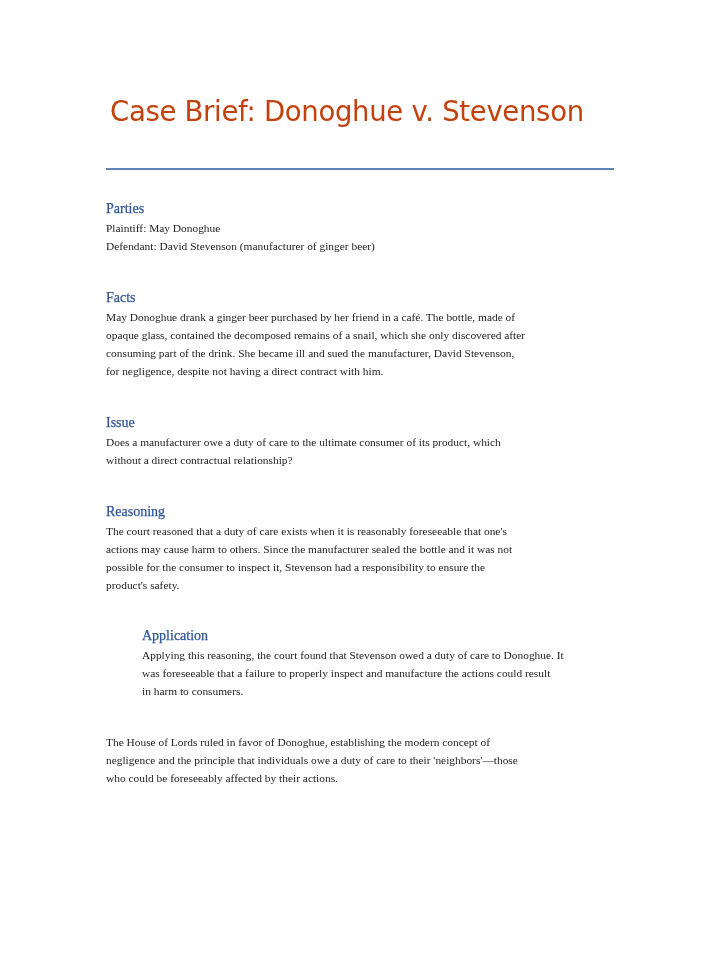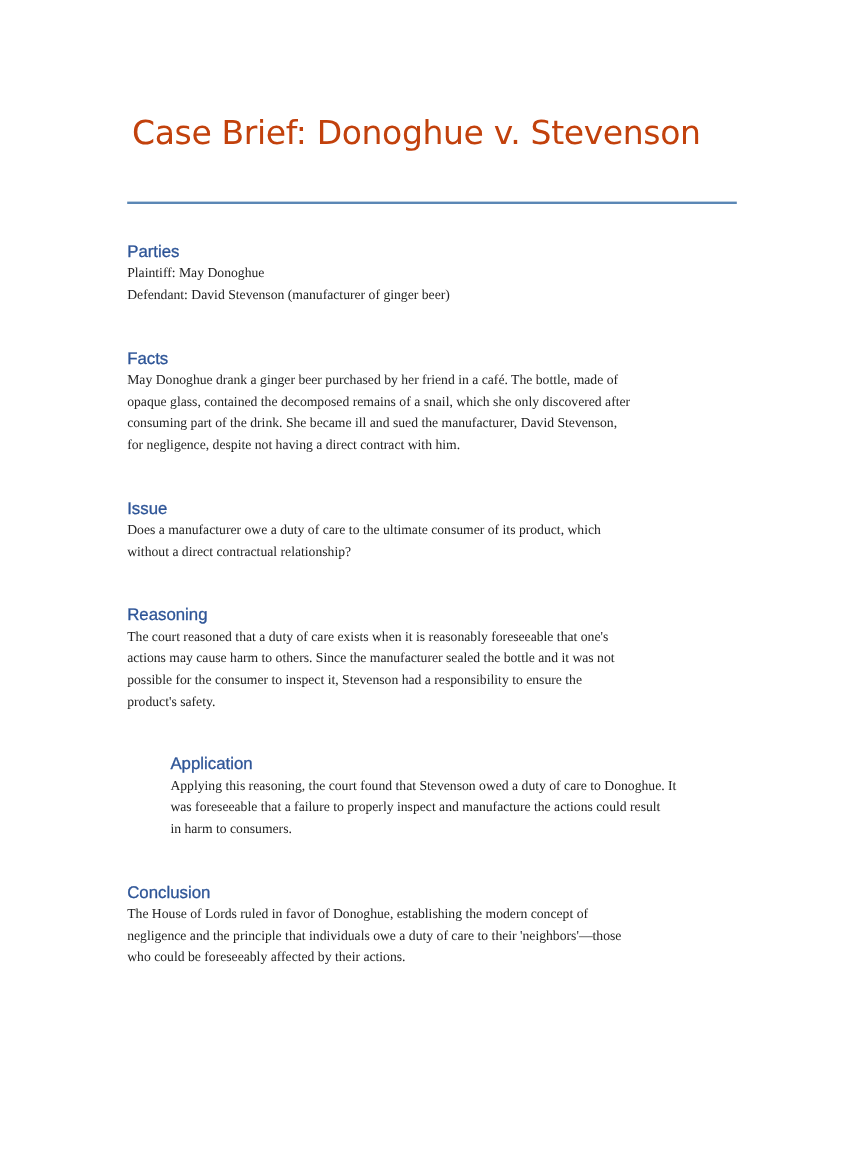--- a/index.html
+++ b/index.html
@@ -40,21 +40,21 @@
       height: 2px;
       background: #5b87b5;
     }
     .section {
       position: absolute;
       left: 0;
       width: 510px;
     }
     .section h2 {
       margin: 0;
-      font-family: Liberation Sans, sans-serif;
+      font-family: Liberation Serif, serif;
       font-weight: normal;
       font-size: 14px;
       line-height: 20px;
       color: #2e5597;
       -webkit-text-stroke: 0.25px #2e5597;
     }
     .section .line {
       display: block;
       white-space: nowrap;
       font-family: "Liberation Serif", serif;
@@ -102,19 +102,18 @@
   </div>
 
   <div class="section" style="top:626px;margin-left:36px;">
     <h2>Application</h2>
     <span class="line">Applying this reasoning, the court found that Stevenson owed a duty of care to Donoghue. It</span>
     <span class="line">was foreseeable that a failure to properly inspect and manufacture the actions could result</span>
     <span class="line">in harm to consumers.</span>
   </div>
 
   <div class="section" style="top:733px;">
-    <h2>Conclusion</h2>
     <span class="line">The House of Lords ruled in favor of Donoghue, establishing the modern concept of</span>
     <span class="line">negligence and the principle that individuals owe a duty of care to their 'neighbors'—those</span>
     <span class="line">who could be foreseeably affected by their actions.</span>
   </div>
 
 </div>
 
 </body></html>

